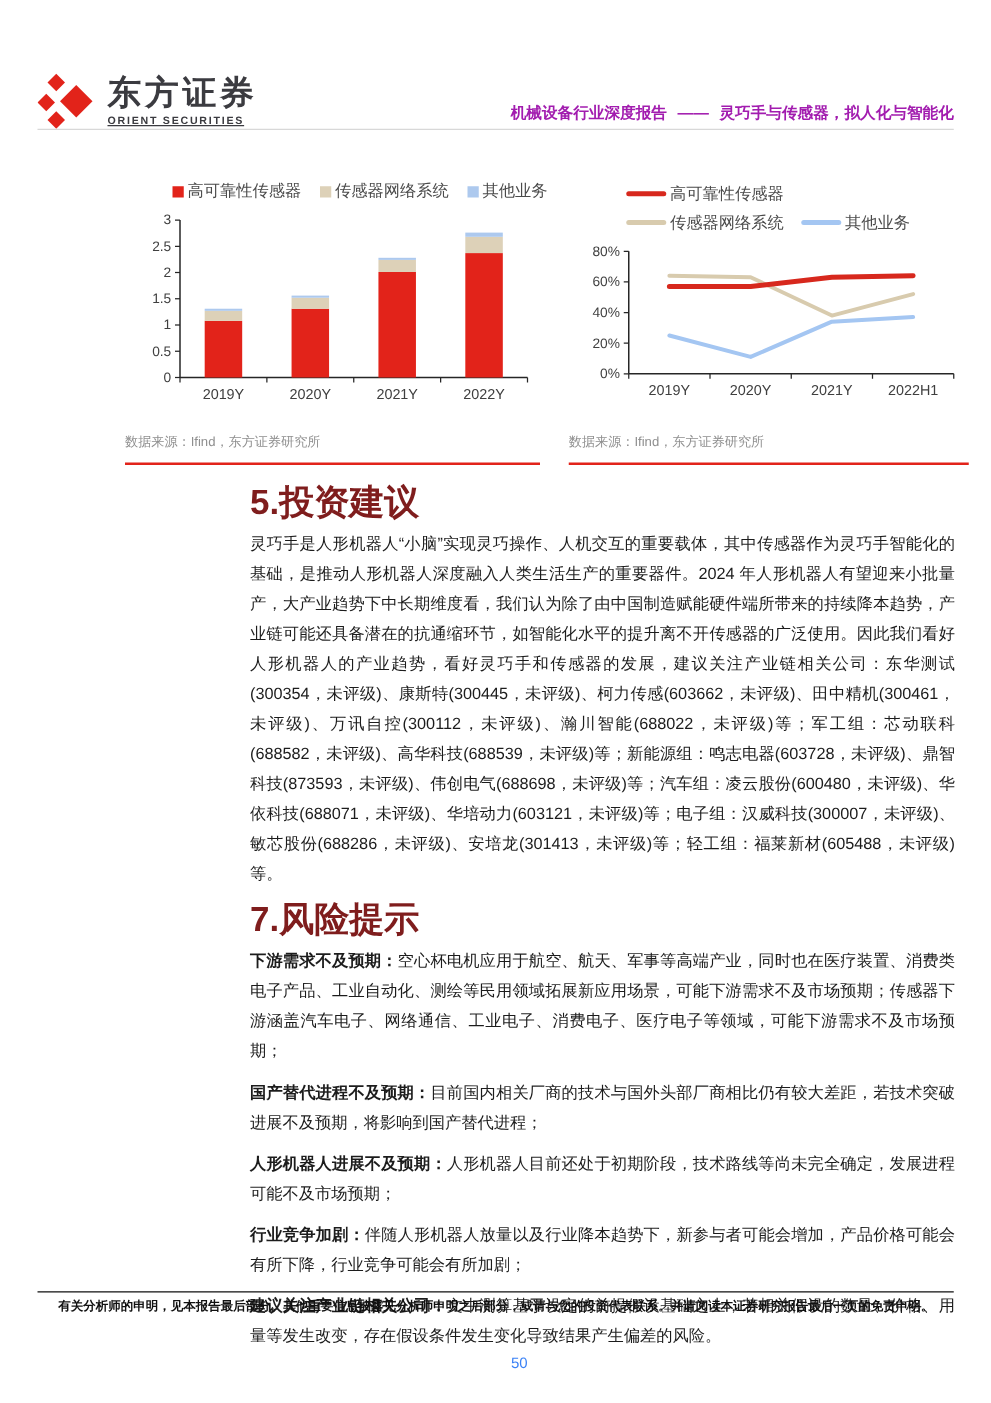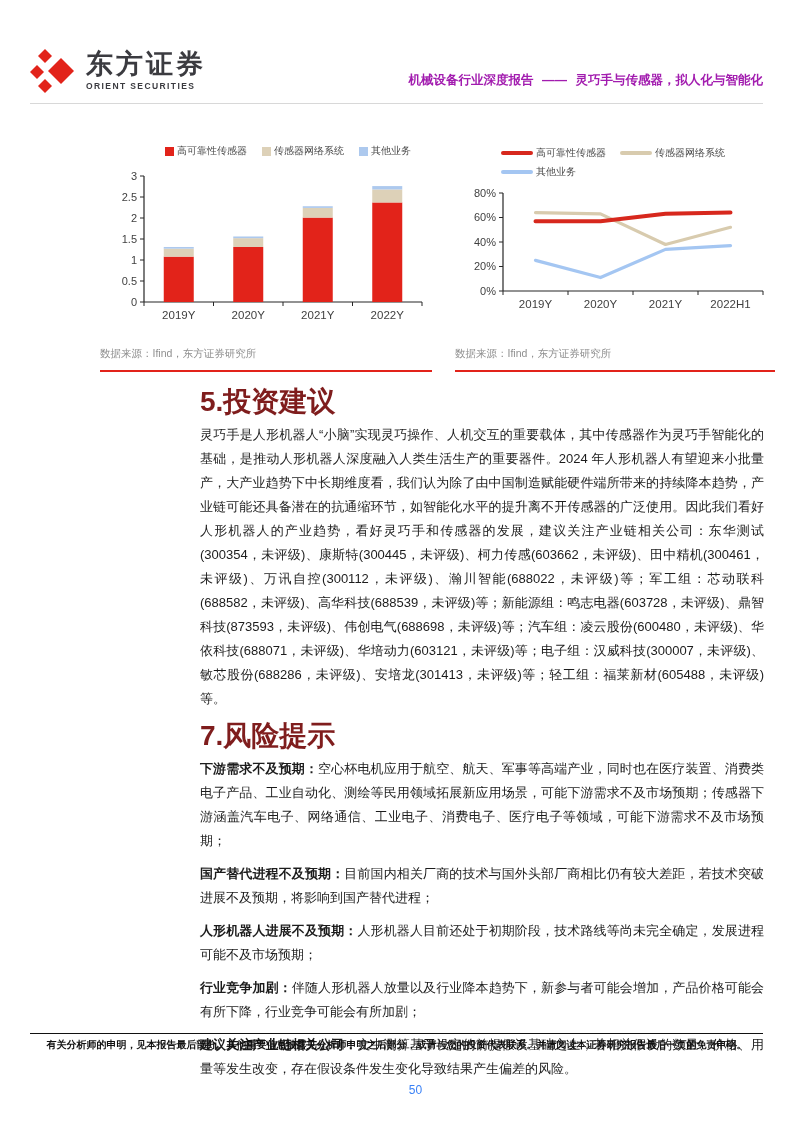--- a/index.html
+++ b/index.html
@@ -3,34 +3,34 @@
 <meta charset="utf-8">
 <style>
   * { box-sizing: border-box; margin: 0; padding: 0; }
   html,body { background:#ffffff; }
   body { font-family: "Liberation Sans", "DejaVu Sans", sans-serif; }
   .page { position: relative; width: 793px; height: 1122px; background: #fff; overflow: hidden; }
 
   
   .header { position: absolute; top: 0; left: 30px; right: 30px; height: 104px;
             border-bottom: 1px solid #d8d8d8; display: flex; justify-content: space-between;
-            align-items: flex-end; padding-bottom: 10px; }
+            align-items: flex-end; }
   .logo { display: flex; align-items: center; gap: 10px; }
   .logo-text { display: flex; flex-direction: column; }
   .logo-cn { font-size: 27px; font-weight: bold; color: #3b3b40; letter-spacing: 3px; line-height: 30px; }
-  .logo-en { font-size: 8.5px; font-weight: bold; color: #3b3b40; letter-spacing: 1.4px; margin-top: 2px; }
+  .logo-en { font-size: 8.5px; font-weight: bold; color: #3b3b40; letter-spacing: 1.4px; margin-top: 2px; text-decoration: underline; }
   .header-title { font-size: 12.5px; font-weight: bold; color: #a21caf; padding-bottom: 4px; }
   .header-title .dash { margin: 0 5px; }
 
   
   .charts-row { position: absolute; top: 142px; left: 100px; display: flex; gap: 23px; }
   .chart-panel { display: flex; flex-direction: column; height: 230px; border-bottom: 2px solid #e2231a; }
   .chart-panel.left  { width: 332px; }
   .chart-panel.right { width: 320px; }
-  .legend { display: flex; align-items: flex-start; font-size: 10px; color: #4a4a4a; }
+  .legend { display: flex; align-items: flex-end; font-size: 13px; color: #4a4a4a; }
   .legend-squares { margin-left: 44px; justify-content: center; gap: 15px; height: 18px; margin-top: 2px; }
   .legend-lines { margin-left: 46px; flex-wrap: wrap; width: 252px; column-gap: 14px; row-gap: 5px; margin-top: 4px; margin-bottom: 2px; }
   .legend-item { display: flex; align-items: center; gap: 3px; white-space: nowrap; }
   .swatch-square { width: 9px; height: 9px; display: inline-block; }
   .swatch-line { width: 32px; height: 3.5px; display: inline-block; border-radius: 2px; }
   .chart-svg { display: block; }
   .source { font-size: 10.5px; color: #8f8f8f; margin-top: auto; margin-bottom: 9px; }
 
   
   .main { position: absolute; top: 388px; left: 200px; right: 29px; color: #1c1c1c; }

